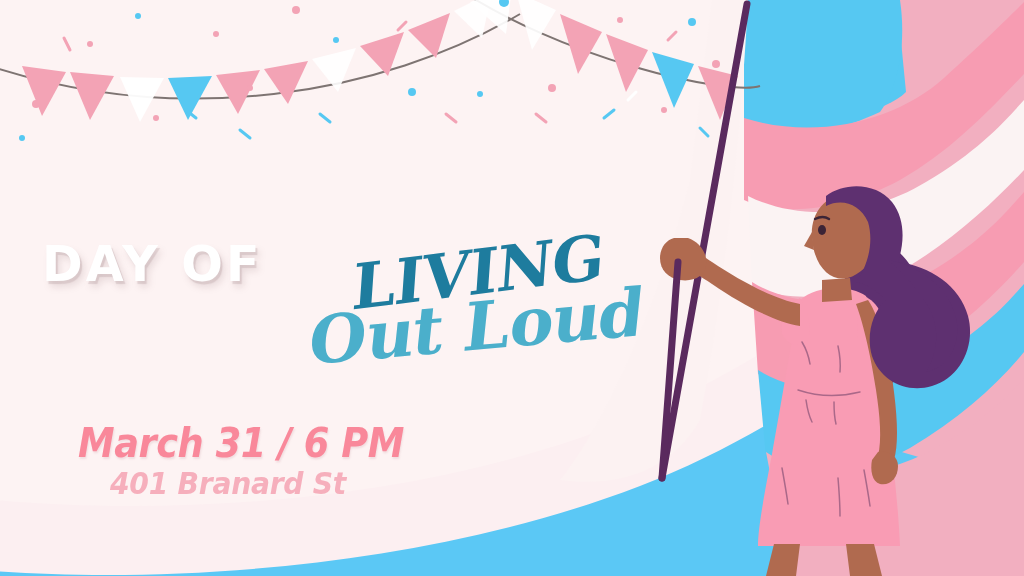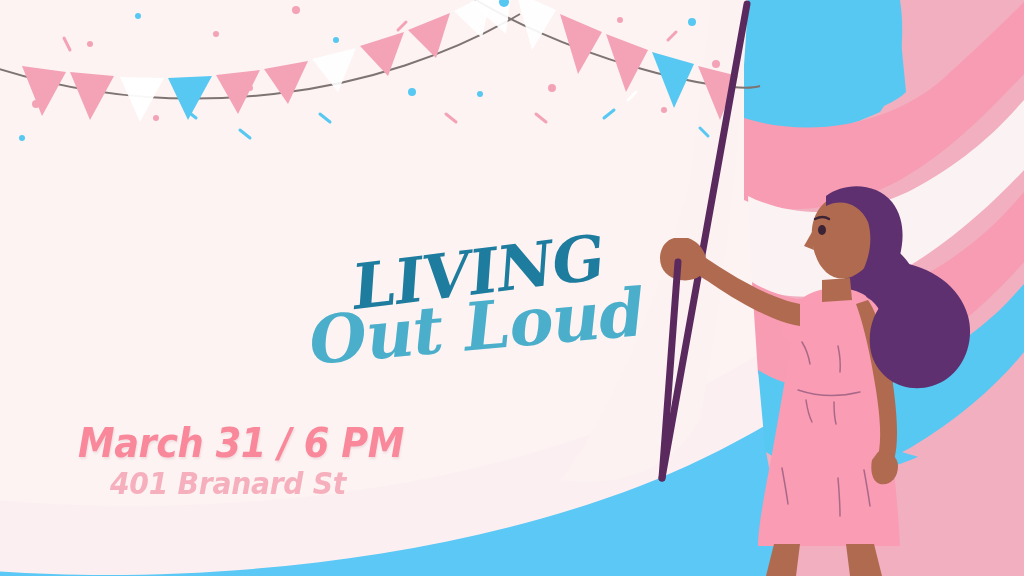--- a/index.html
+++ b/index.html
@@ -241,20 +241,21 @@
         <path d="M 838 478 q 2 24 2 38"></path>
         <path d="M 864 470 q 4 22 6 36"></path>
       </g>
 
       <path fill="#B06A4F" d="M 774 544 L 800 544 L 796 576 L 766 576 Z"></path>
       <path fill="#B06A4F" d="M 846 544 L 874 544 L 882 576 L 850 576 Z"></path>
     </g>
   </svg>
 
   <div class="txt" id="headline">
+    <span class="ln">DAY OF</span>
     
   </div>
 
   <div class="txt" id="script-living">LIVING</div>
   <div class="txt" id="script-outloud">Out Loud</div>
 
   <div id="tagline">
     <span class="ln">TRANS VISIBILITY IN EVERY</span>
     <span class="ln">WALK OF LIFE</span>
   </div>

